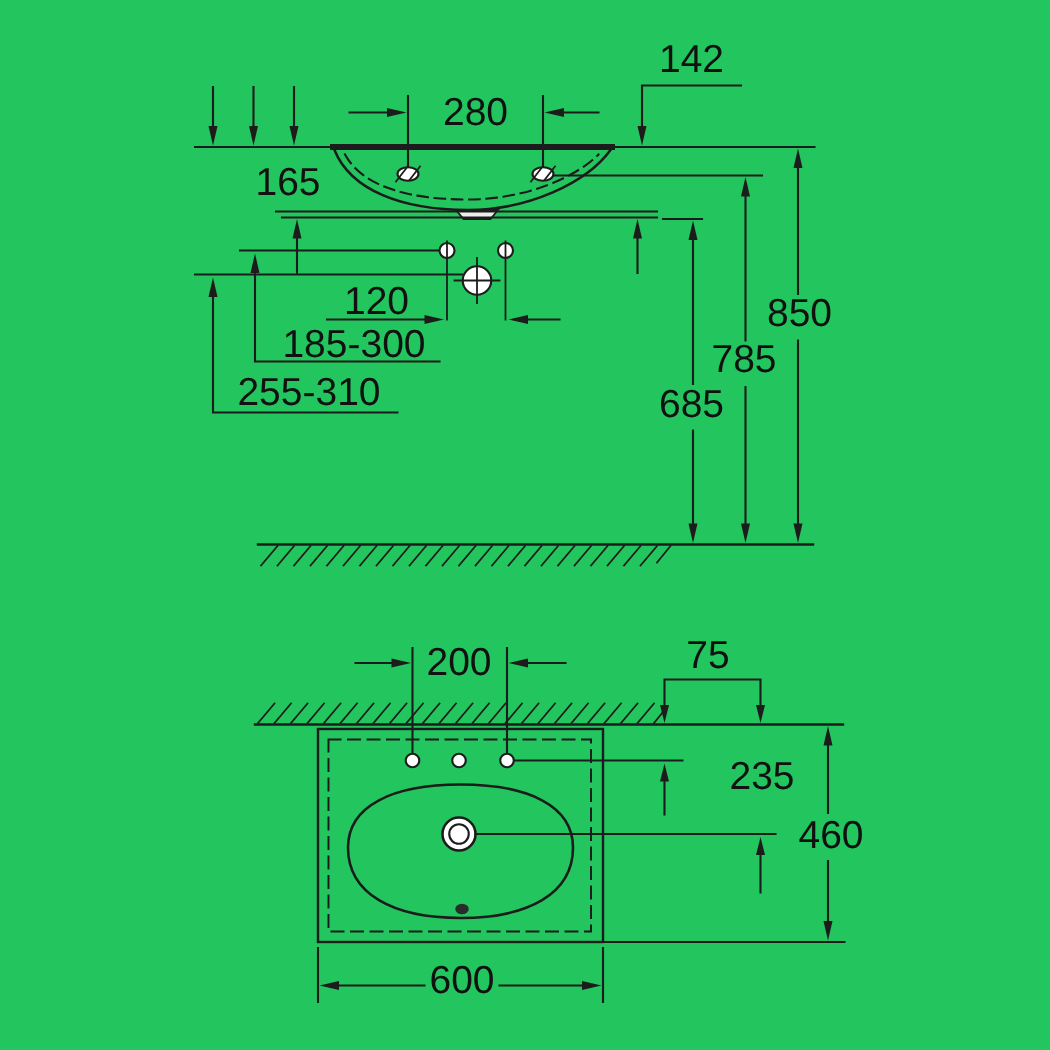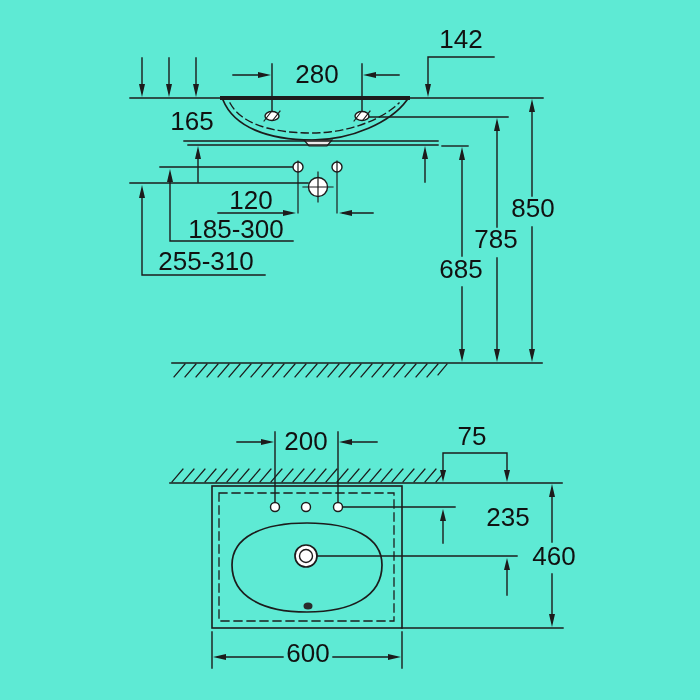--- a/index.html
+++ b/index.html
@@ -1,16 +1,16 @@
 <!DOCTYPE html>
 <html><head>
 <meta charset="utf-8">
 <style>
   html,body{margin:0;padding:0;background:#ffffff;}
-  .stage{width:700px;height:700px;background:#5eead4;position:relative;overflow:hidden;}
+  .stage{width:700px;height:700px;background:#22c55e;position:relative;overflow:hidden;}
   svg{display:block;}
   .ln{stroke:#1c1c1c;stroke-width:1.4;fill:none;stroke-linecap:square;}
   .thin{stroke-width:1.2;}
   .thk{stroke-width:4;}
   .dsh{stroke-dasharray:7 4.5;}
   .dshr{stroke-dasharray:8 5;}
   .ar{fill:#1c1c1c;stroke:none;}
   .wht{fill:#ffffff;}
   .boss{fill:#ececec;stroke:#1c1c1c;stroke-width:1.2;}
   .ovf{fill:#2b2b2b;stroke:none;}

